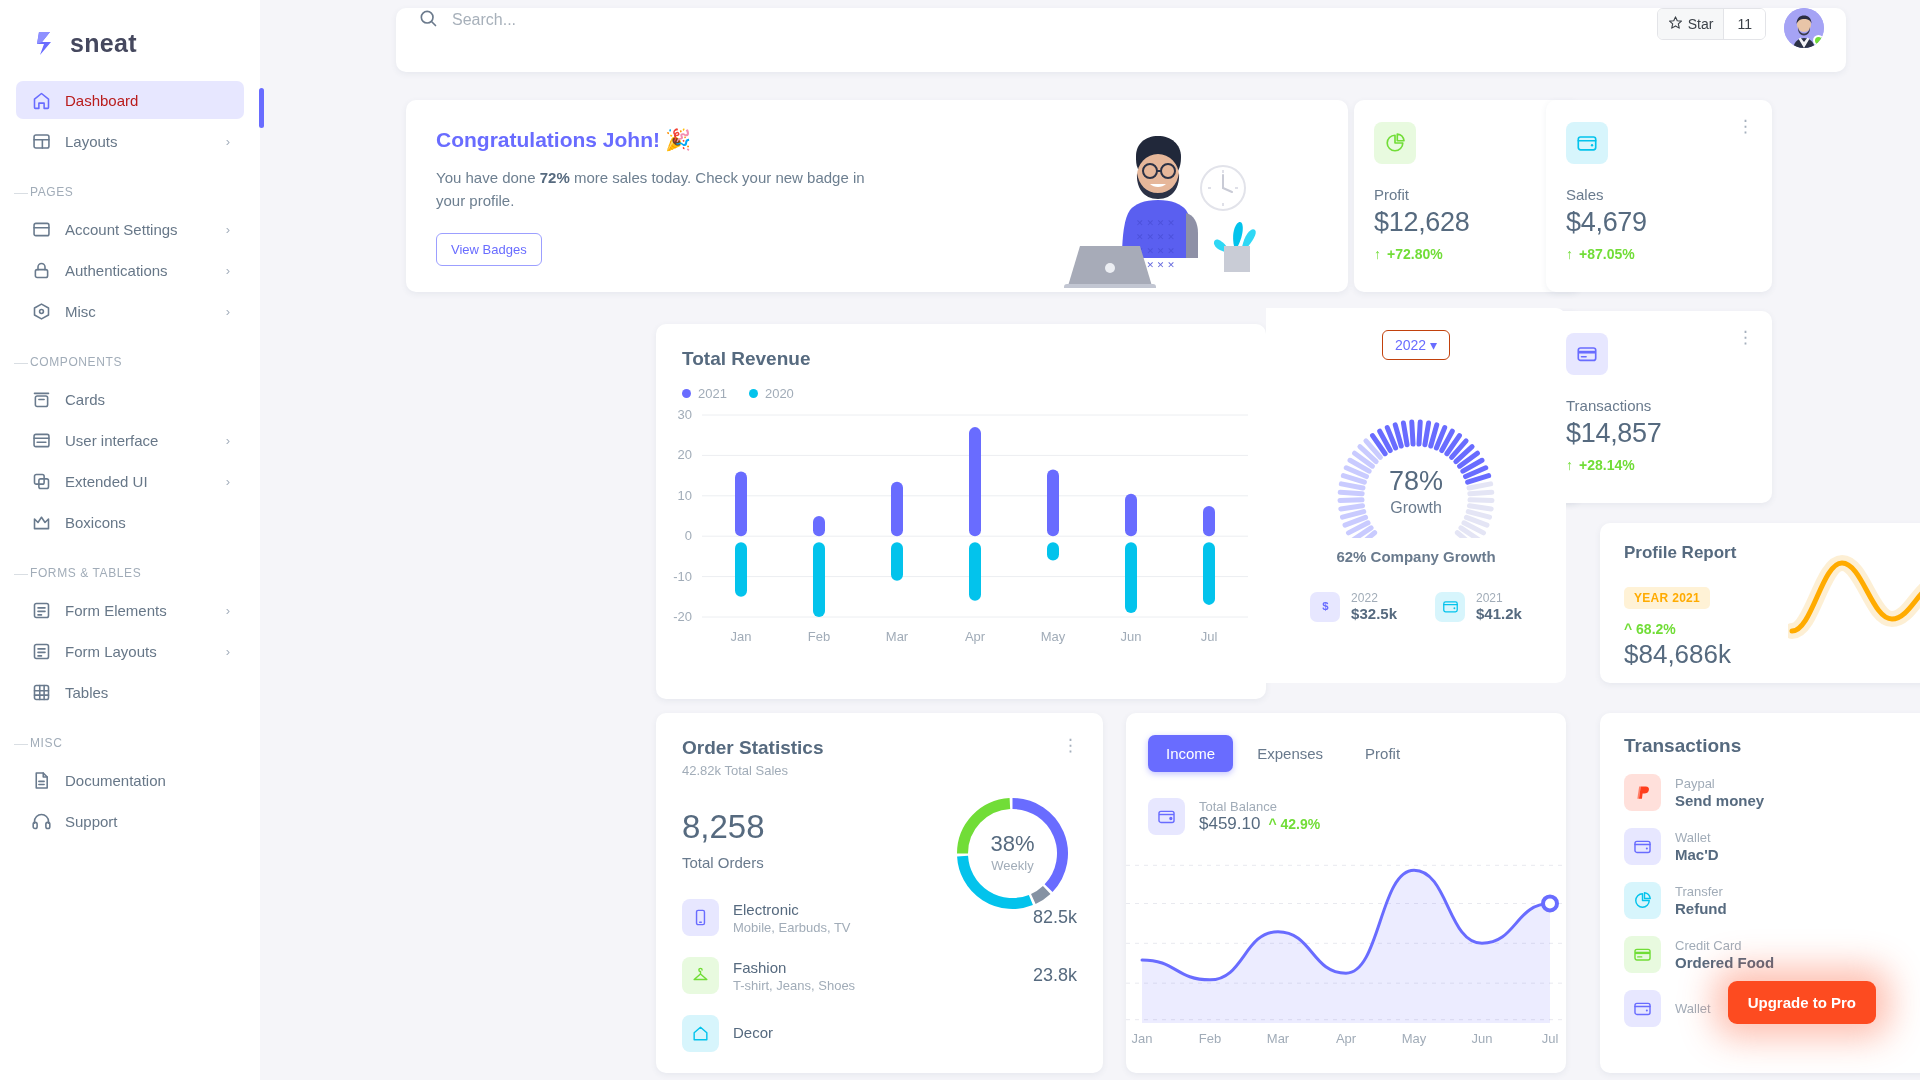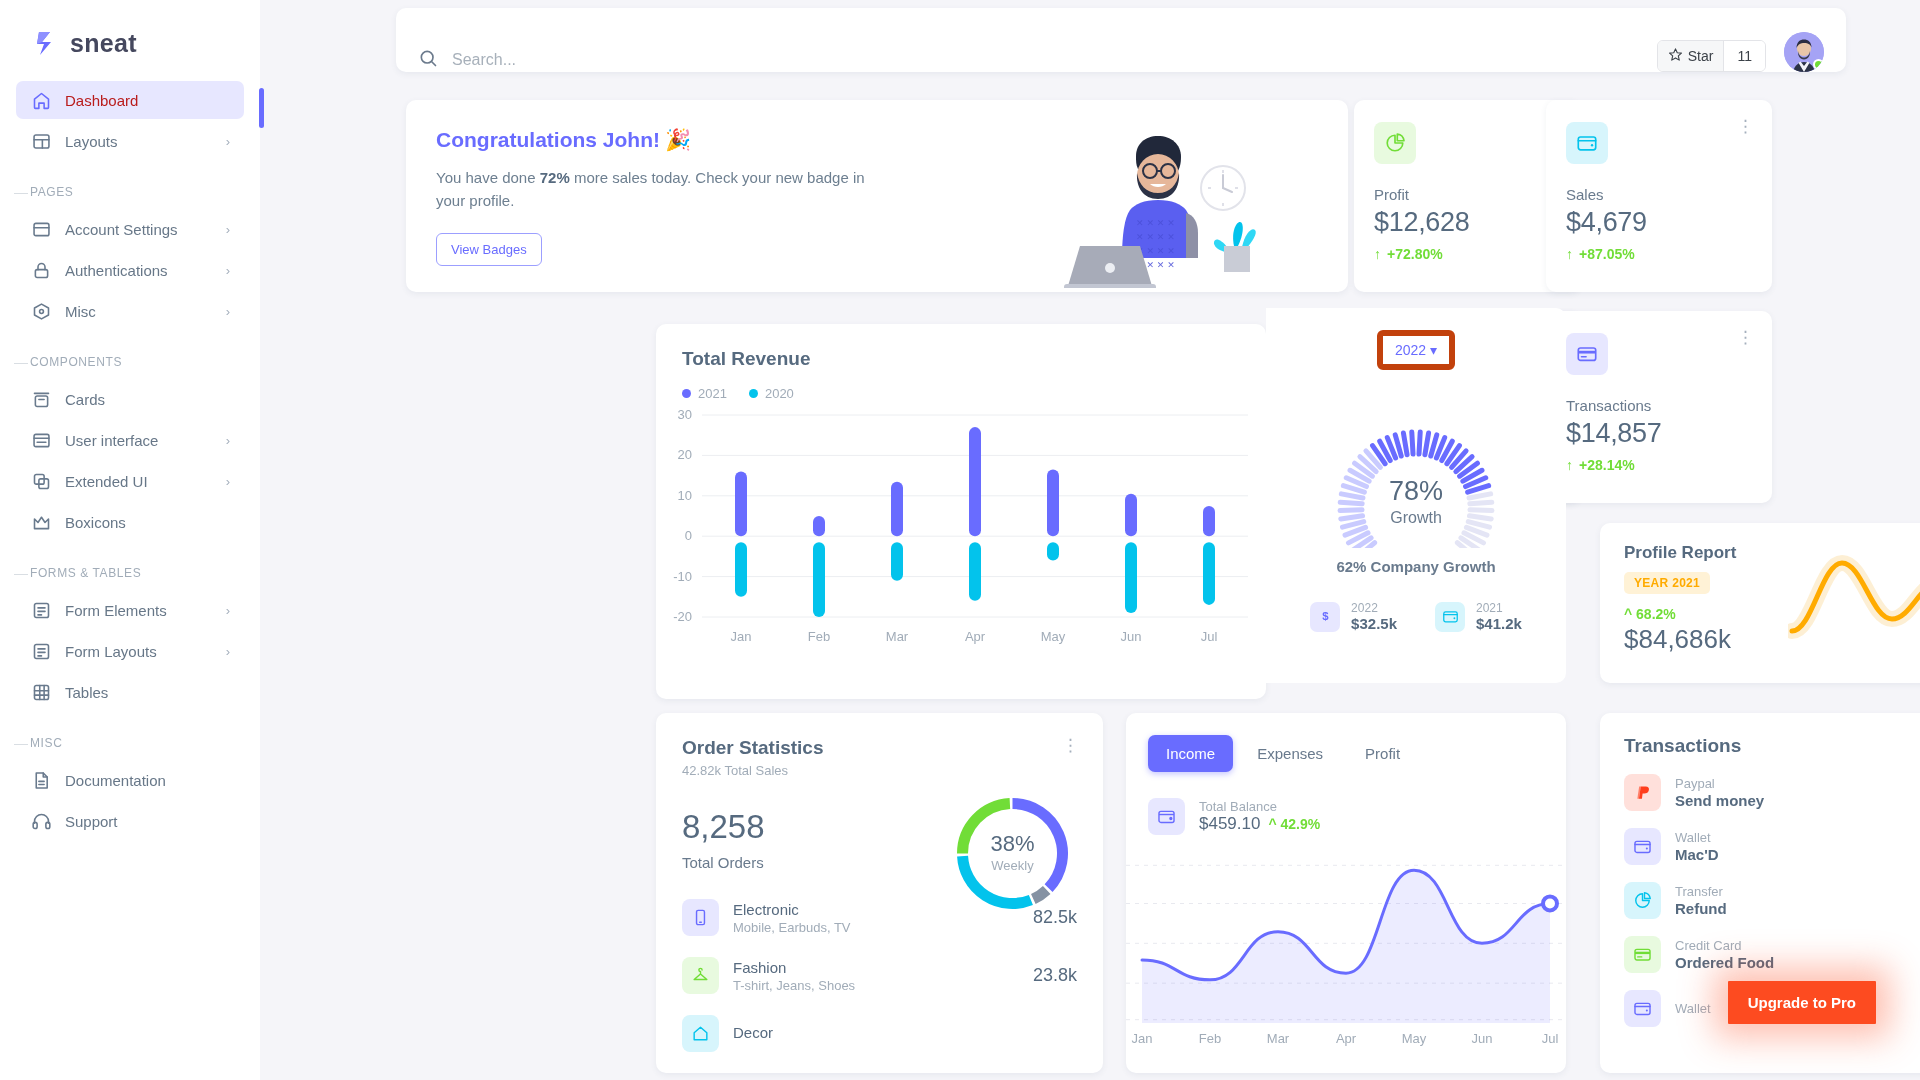--- a/index.html
+++ b/index.html
@@ -38,21 +38,21 @@
   .active-pill {
     position: absolute; right: -4px; top: 88px; width: 5px; height: 40px;
     background: #696cff; border-radius: 4px;
   }
   
   #main { position: absolute; left: 260px; top: 0; width: 1660px; height: 1080px; }
   .card { background: #fff; border-radius: 10px; box-shadow: 0 2px 6px rgba(67,89,113,.08); }
   
   #topbar {
     position: absolute; left: 136px; top: 8px; width: 1450px; height: 64px;
-    display: flex; align-items: flex-end; padding: 0 22px;
+    display: flex; align-items: flex-start; padding: 0 22px;
   }
   #search-wrap { display: flex; align-items: center; flex: 1 1 auto; gap: 14px; }
   #search-input {
     border: none; outline: none; font-size: 16px; color: #697a8d;
     background: transparent; width: 500px; font-family: "Liberation Sans", sans-serif;
   }
   #search-input::placeholder { color: #a7b0ba; }
   #star-btn {
     display: flex; align-items: center; border: 1px solid #e3e4e8; border-radius: 6px;
     overflow: hidden; height: 32px; background: #fff;
@@ -83,33 +83,33 @@
   .stat .val { font-size: 27px; color: #566a7f; font-weight: 500; margin-top: 4px; letter-spacing: -.3px;}
   .stat .delta { font-size: 14px; font-weight: 600; margin-top: 8px; display: flex; align-items: center; gap: 6px; }
   .up { color: #71dd37; } .down { color: #ff3e1d; }
   
   #revenue { position: absolute; left: 396px; top: 324px; width: 610px; height: 375px; }
   #revenue h3 { font-size: 19px; color: #566a7f; font-weight: 600; padding: 24px 0 0 26px; }
   #legend { display: flex; gap: 22px; padding: 16px 0 0 26px; font-size: 13px; color: #a1acb8; }
   #legend span { display: flex; align-items: center; gap: 7px; }
   #legend i { width: 9px; height: 9px; border-radius: 50%; display: inline-block; }
   #growth-panel { position: absolute; left: 1006px; top: 308px; width: 300px; height: 375px; background:#fff; border-radius:0 10px 10px 0;}
-  #year-btn { display:block; margin: 22px auto 0; border: 6px solid #c2410c; color: #696cff; background: #fff;
+  #year-btn { display:block; margin: 22px auto 0; border: 1px solid #c2410c; color: #696cff; background: #fff;
     border-radius: 6px; padding: 6px 12px; font-size: 14px; cursor: pointer; font-family:"Liberation Sans",sans-serif;}
   #growth-caption { text-align: center; font-size: 15px; color: #697a8d; font-weight: 600; margin-top: 10px; }
   #growth-stats { display: flex; justify-content: center; gap: 38px; margin-top: 26px; }
   #growth-stats .gs { display: flex; align-items: center; gap: 11px; }
   #growth-stats .gi { width: 30px; height: 30px; border-radius: 7px; display:flex; align-items:center; justify-content:center; font-weight:700; }
   #growth-stats .gl { font-size: 12px; color: #a1acb8; }
   #growth-stats .gv { font-size: 15px; color: #566a7f; font-weight: 600; }
   
   #profile-report { position: absolute; left: 1340px; top: 523px; width: 448px; height: 160px; padding: 20px 24px; overflow:hidden;}
   #profile-report .t { font-size: 17px; color: #566a7f; font-weight: 600; }
   #profile-report .yb { display: inline-block; background: #fff2d6; color: #ffab00; font-size: 12px;
-    font-weight: 700; padding: 4px 10px; border-radius: 5px; margin-top: 9px; letter-spacing:.3px;}
+    font-weight: 700; padding: 4px 10px; border-radius: 5px; margin-top: 24px; letter-spacing:.3px;}
   #profile-report .pc { color: #71dd37; font-size: 14px; font-weight: 700; margin-top: 12px; }
   #profile-report .pv { font-size: 26px; color: #566a7f; font-weight: 500; margin-top: 2px; }
   
   #order-stats { position: absolute; left: 396px; top: 713px; width: 447px; height: 360px; padding: 24px 26px; overflow: hidden; }
   #order-stats .t { font-size: 19px; color: #566a7f; font-weight: 600; }
   #order-stats .sub { font-size: 13px; color: #a1acb8; margin-top: 4px; }
   #order-stats .big { font-size: 33px; color: #566a7f; font-weight: 500; margin-top: 30px; }
   #order-stats .bigl { font-size: 15px; color: #697a8d; margin-top: 8px; }
   .ost-row { display: flex; align-items: center; gap: 14px; margin-top: 21px; }
   .ost-ic { width: 37px; height: 37px; border-radius: 8px; display:flex; align-items:center; justify-content:center; }
@@ -129,21 +129,21 @@
   
   #transactions { position: absolute; left: 1340px; top: 713px; width: 448px; height: 360px; padding: 22px 24px; overflow: hidden; }
   #transactions .t { font-size: 19px; color: #566a7f; font-weight: 600; }
   .tx-row { display: flex; align-items: center; gap: 14px; margin-top: 17px; }
   .tx-ic { width: 37px; height: 37px; border-radius: 8px; display:flex; align-items:center; justify-content:center; }
   .tx-l { font-size: 13px; color: #a1acb8; }
   .tx-n { font-size: 15px; color: #566a7f; font-weight: 600; margin-top: 1px; }
   
   #upgrade {
     position: absolute; right: 44px; bottom: 56px; background: #fd4b20; color: #fff;
-    font-size: 15px; font-weight: 600; padding: 13px 20px; border-radius: 1px; z-index: 40;
+    font-size: 15px; font-weight: 600; padding: 13px 20px; border-radius: 9px; z-index: 40;
     box-shadow: 0 0 34px 14px rgba(253,75,32,.35); cursor: pointer; border: none;
     font-family: "Liberation Sans", sans-serif;
   }
   .axis-lbl { font-size: 13px; fill: #a1acb8; font-family: "Liberation Sans", sans-serif; }
 </style>
 </head>
 <body>
 
 <div id="sidebar">
   <div id="brand">

